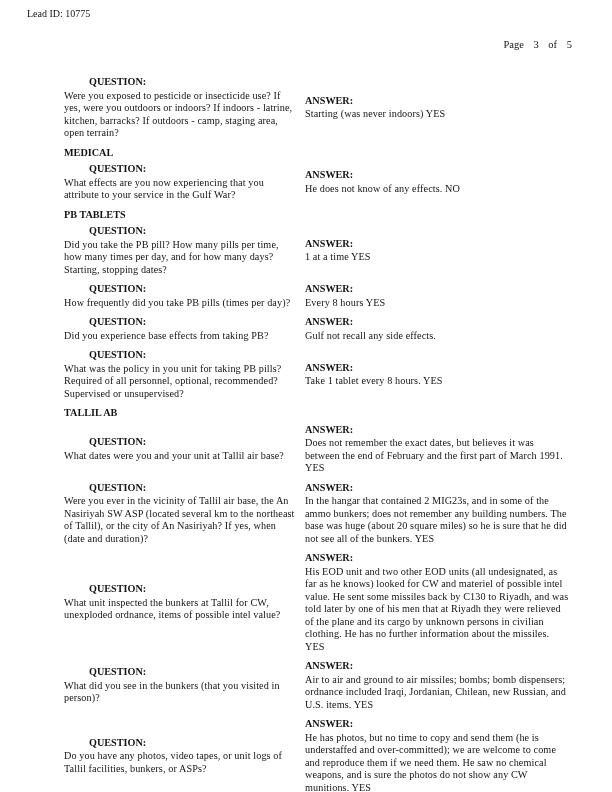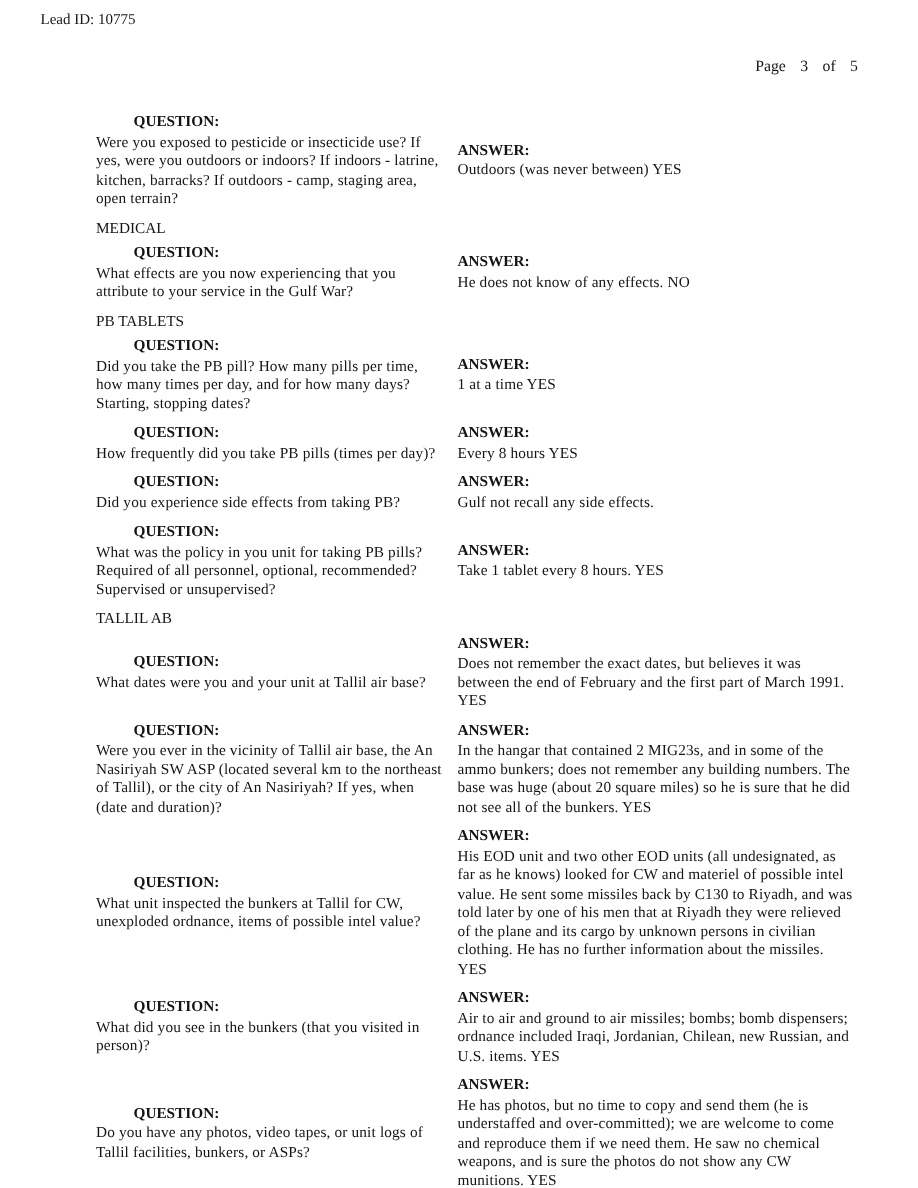--- a/index.html
+++ b/index.html
@@ -23,40 +23,40 @@
   .content {
     position:absolute; top:76px; left:64px; width:506px;
     font-size:10.2px; line-height:12.5px;
   }
   .row { display:flex; align-items:center; margin-bottom:7px; }
   .qcol { width:241px; padding-right:10px; box-sizing:border-box; flex:none; }
   .acol { flex:1; min-width:0; }
   .qlabel { font-weight:bold; margin-left:25px; margin-bottom:1px; }
   .alabel { font-weight:bold; margin-bottom:1px; }
   .qtext, .atext { letter-spacing:0.1px; }
-  .section { font-weight:normal; margin:0 0 4px 0; }
+  .section { font-weight:bold; margin:0 0 4px 0; }
 </style>
 </head>
 <body>
 
 <div class="page">
 
   <div class="lead-id">Lead ID: 10775</div>
   <div class="page-num">Page 3 of 5</div>
 
   <div class="content">
 
     <div class="row">
       <div class="qcol">
         <div class="qlabel">QUESTION:</div>
         <div class="qtext">Were you exposed to pesticide or insecticide use?  If yes, were you outdoors or indoors?  If indoors - latrine, kitchen, barracks?  If outdoors - camp, staging area, open terrain?</div>
       </div>
       <div class="acol">
         <div class="alabel">ANSWER:</div>
-        <div class="atext">Outdoors (was never between) YES</div>
+        <div class="atext">Starting (was never indoors) YES</div>
       </div>
     </div>
 
     <div class="section">MEDICAL</div>
 
     <div class="row">
       <div class="qcol">
         <div class="qlabel">QUESTION:</div>
         <div class="qtext">What effects are you now experiencing that you attribute to your service in the Gulf War?</div>
       </div>
@@ -86,21 +86,21 @@
       </div>
       <div class="acol">
         <div class="alabel">ANSWER:</div>
         <div class="atext">Every 8 hours YES</div>
       </div>
     </div>
 
     <div class="row">
       <div class="qcol">
         <div class="qlabel">QUESTION:</div>
-        <div class="qtext">Did you experience side effects from taking PB?</div>
+        <div class="qtext">Did you experience base effects from taking PB?</div>
       </div>
       <div class="acol">
         <div class="alabel">ANSWER:</div>
         <div class="atext">Gulf not recall any side effects.</div>
       </div>
     </div>
 
     <div class="row">
       <div class="qcol">
         <div class="qlabel">QUESTION:</div>

